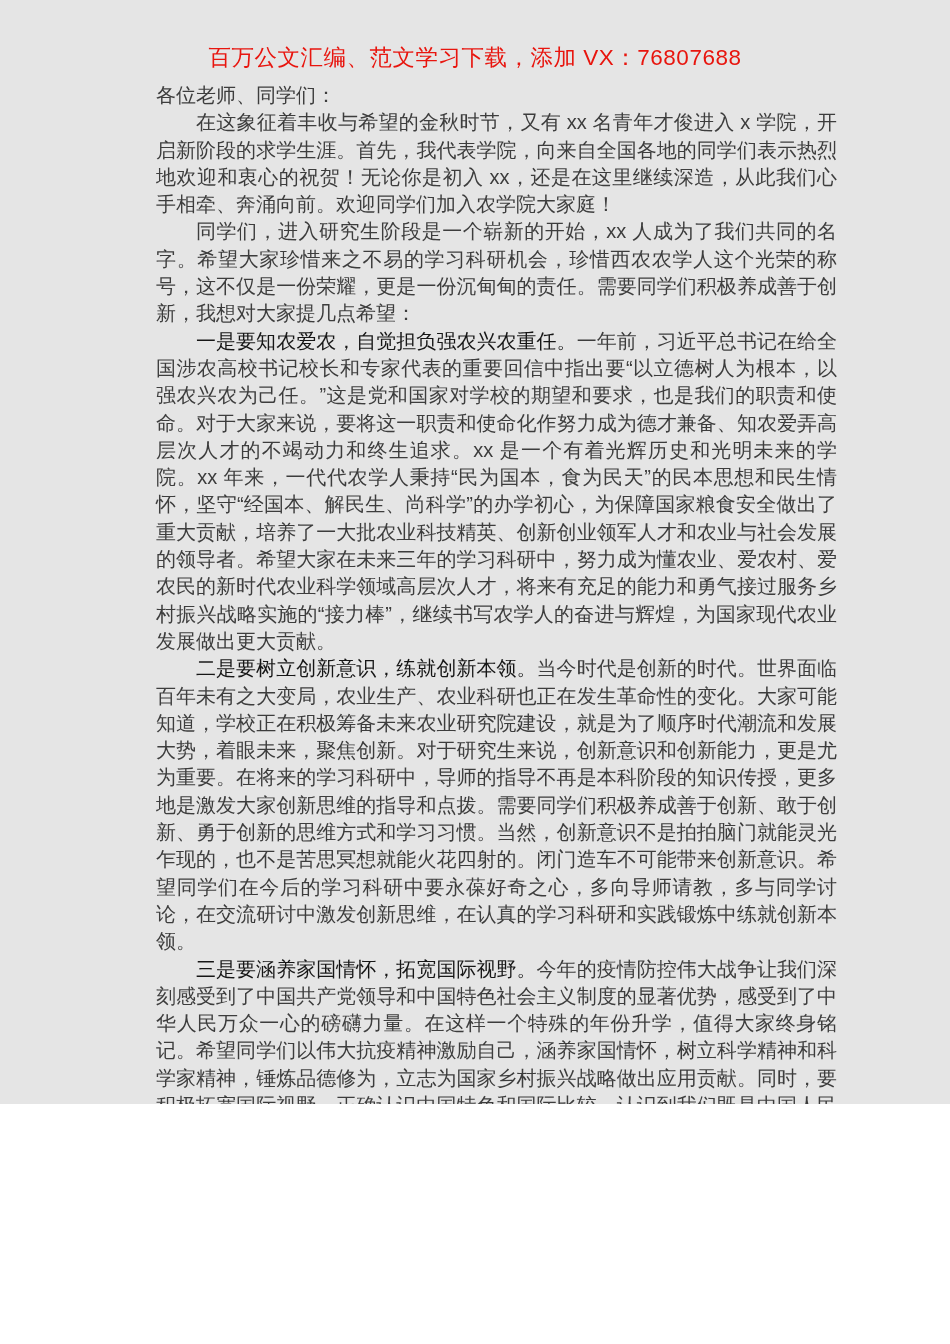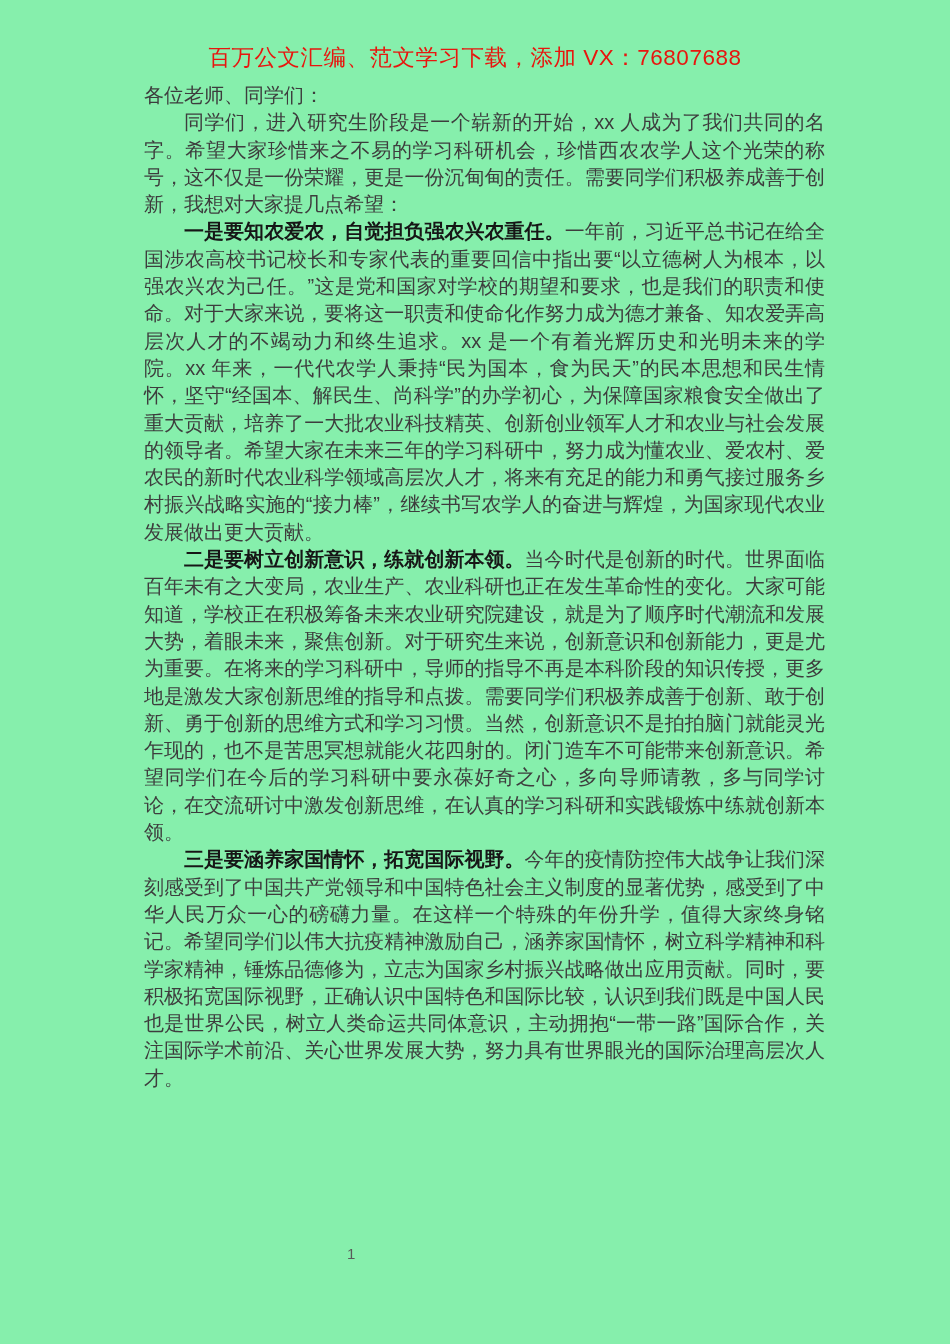--- a/index.html
+++ b/index.html
@@ -3,59 +3,59 @@
 <meta charset="utf-8">
 <style>
   html, body {
     margin: 0;
     padding: 0;
     background: #ffffff;
   }
   .page {
     position: relative;
     width: 950px;
-    height: 1344px;
-    background: #86efac;
+    height: 1104px;
+    background: #e5e5e5;
     font-family: "Liberation Sans", "DejaVu Sans", sans-serif;
     overflow: hidden;
   }
   .promo-header {
     position: absolute;
     top: 45px;
     left: 0;
     width: 100%;
     text-align: center;
     font-size: 22.5px;
     line-height: 26px;
     color: #e8150e;
     letter-spacing: 0.5px;
     white-space: nowrap;
   }
   .content {
     position: absolute;
-    left: 144px;
+    left: 156px;
     top: 82px;
     width: 681px;
     font-size: 20px;
     line-height: 27.3px;
     color: #3d3d3d;
     text-align: justify;
     text-justify: inter-ideograph;
     word-break: break-all;
   }
   .content p {
     margin: 0;
     padding: 0;
     text-indent: 2em;
   }
   .content p.salutation {
     text-indent: 0;
   }
   .content .lead {
-    font-weight: bold;
+    font-weight: normal;
     color: #161616;
   }
   .page-number {
     position: absolute;
     left: 347px;
     top: 1245px;
     font-size: 15px;
     line-height: 18px;
     color: #5a5a5a;
   }
@@ -65,20 +65,21 @@
 
 <div class="page">
 
   <div class="promo-header">百万公文汇编、范文学习下载，添加 VX：76807688</div>
 
   <div class="content">
 
     <p class="salutation">各位老师、同学们：</p>
 
 
+    <p>在这象征着丰收与希望的金秋时节，又有 xx 名青年才俊进入 x 学院，开启新阶段的求学生涯。首先，我代表学院，向来自全国各地的同学们表示热烈地欢迎和衷心的祝贺！无论你是初入 xx，还是在这里继续深造，从此我们心手相牵、奔涌向前。欢迎同学们加入农学院大家庭！</p>
 
     <p>同学们，进入研究生阶段是一个崭新的开始，xx 人成为了我们共同的名字。希望大家珍惜来之不易的学习科研机会，珍惜西农农学人这个光荣的称号，这不仅是一份荣耀，更是一份沉甸甸的责任。需要同学们积极养成善于创新，我想对大家提几点希望：</p>
 
     <p><span class="lead">一是要知农爱农，自觉担负强农兴农重任。</span><span>一年前，习近平总书记在给全国涉农高校书记校长和专家代表的重要回信中指出要“以立德树人为根本，以强农兴农为己任。”这是党和国家对学校的期望和要求，也是我们的职责和使命。对于大家来说，要将这一职责和使命化作努力成为德才兼备、知农爱弄高层次人才的不竭动力和终生追求。xx 是一个有着光辉历史和光明未来的学院。xx 年来，一代代农学人秉持“民为国本，食为民天”的民本思想和民生情怀，坚守“经国本、解民生、尚科学”的办学初心，为保障国家粮食安全做出了重大贡献，培养了一大批农业科技精英、创新创业领军人才和农业与社会发展的领导者。希望大家在未来三年的学习科研中，努力成为懂农业、爱农村、爱农民的新时代农业科学领域高层次人才，将来有充足的能力和勇气接过服务乡村振兴战略实施的“接力棒”，继续书写农学人的奋进与辉煌，为国家现代农业发展做出更大贡献。</span></p>
 
     <p><span class="lead">二是要树立创新意识，练就创新本领。</span><span>当今时代是创新的时代。世界面临百年未有之大变局，农业生产、农业科研也正在发生革命性的变化。大家可能知道，学校正在积极筹备未来农业研究院建设，就是为了顺序时代潮流和发展大势，着眼未来，聚焦创新。对于研究生来说，创新意识和创新能力，更是尤为重要。在将来的学习科研中，导师的指导不再是本科阶段的知识传授，更多地是激发大家创新思维的指导和点拨。需要同学们积极养成善于创新、敢于创新、勇于创新的思维方式和学习习惯。当然，创新意识不是拍拍脑门就能灵光乍现的，也不是苦思冥想就能火花四射的。闭门造车不可能带来创新意识。希望同学们在今后的学习科研中要永葆好奇之心，多向导师请教，多与同学讨论，在交流研讨中激发创新思维，在认真的学习科研和实践锻炼中练就创新本领。</span></p>
 
     <p><span class="lead">三是要涵养家国情怀，拓宽国际视野。</span><span>今年的疫情防控伟大战争让我们深刻感受到了中国共产党领导和中国特色社会主义制度的显著优势，感受到了中华人民万众一心的磅礴力量。在这样一个特殊的年份升学，值得大家终身铭记。希望同学们以伟大抗疫精神激励自己，涵养家国情怀，树立科学精神和科学家精神，锤炼品德修为，立志为国家乡村振兴战略做出应用贡献。同时，要积极拓宽国际视野，正确认识中国特色和国际比较，认识到我们既是中国人民也是世界公民，树立人类命运共同体意识，主动拥抱“一带一路”国际合作，关注国际学术前沿、关心世界发展大势，努力具有世界眼光的国际治理高层次人才。</span></p>
 
   </div>

